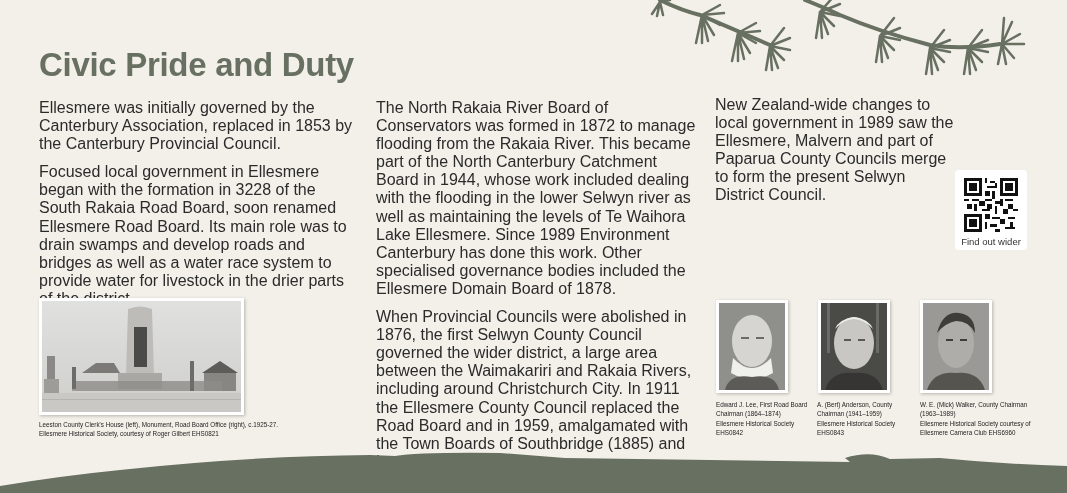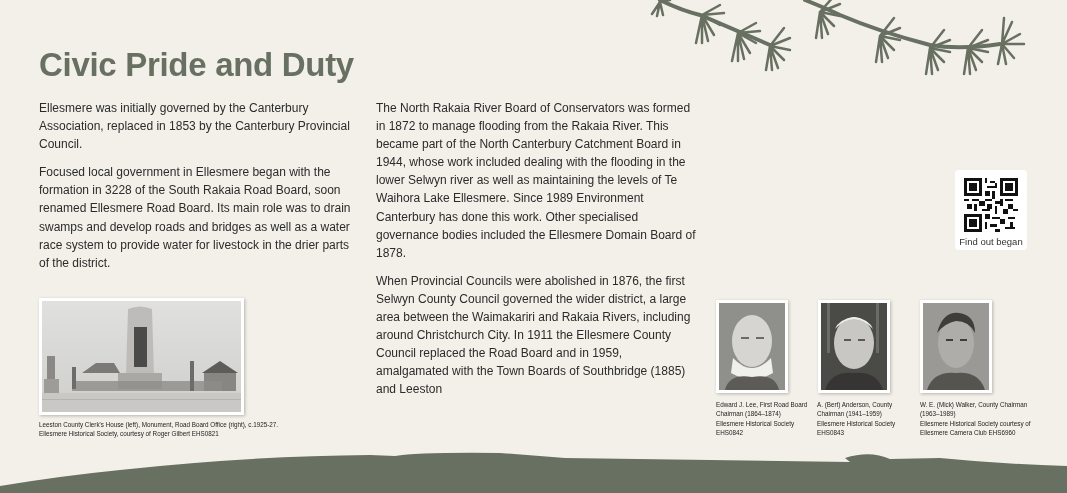--- a/index.html
+++ b/index.html
@@ -11,21 +11,21 @@
       position: relative;
     }
     .fern { position: absolute; left: 640px; top: 0; width: 427px; height: 80px; }
     .title {
       position: absolute; left: 39px; top: 46px;
       font-size: 33px; font-weight: bold; color: #687062;
       letter-spacing: -0.3px;
       text-align: center;
     }
     .col {
-      position: absolute; font-size: 12px; line-height: 18.1px; color: #2b2b2b;
+      position: absolute; font-size: 16px; line-height: 18.1px; color: #2b2b2b;
     }
     .col p { margin-bottom: 10px; }
     .col1 { left: 39px; top: 99px; width: 320px; }
     .col2 { left: 376px; top: 99px; width: 320px; }
     .col3 { left: 715px; top: 99px; width: 330px; }
     .col3 .p2 { width: 240px; margin-top: -3px; }
 
     .qr-card {
       position: absolute; left: 955px; top: 170px; width: 72px; height: 80px;
       background: #ffffff; border-radius: 4px;
@@ -101,20 +101,21 @@
   <p>Ellesmere was initially governed by the Canterbury Association, replaced in 1853 by the Canterbury Provincial Council.</p>
   <p>Focused local government in Ellesmere began with the formation in 3228 of the South Rakaia Road Board, soon renamed Ellesmere Road Board. Its main role was to drain swamps and develop roads and bridges as well as a water race system to provide water for livestock in the drier parts of the district.</p>
 </div>
 
 <div class="col col2">
   <p>The North Rakaia River Board of Conservators was formed in 1872 to manage flooding from the Rakaia River. This became part of the North Canterbury Catchment Board in 1944, whose work included dealing with the flooding in the lower Selwyn river as well as maintaining the levels of Te Waihora Lake Ellesmere. Since 1989 Environment Canterbury has done this work. Other specialised governance bodies included the Ellesmere Domain Board of 1878.</p>
   <p>When Provincial Councils were abolished in 1876, the first Selwyn County Council governed the wider district, a large area between the Waimakariri and Rakaia Rivers, including around Christchurch City. In 1911 the Ellesmere County Council replaced the Road Board and in 1959, amalgamated with the Town Boards of Southbridge (1885) and Leeston</p>
 </div>
 
 <div class="col col3">
+  <p class="p2">New Zealand-wide changes to local government in 1989 saw the Ellesmere, Malvern and part of Paparua County Councils merge to form the present Selwyn District Council.</p>
 </div>
 
 <div class="qr-card">
   <svg class="qr" viewBox="0 0 21 21" shape-rendering="crispEdges">
     <rect width="21" height="21" fill="#fff"></rect>
     <g fill="#111">
       <rect x="0" y="0" width="7" height="7"></rect>
         <rect x="1" y="1" width="5" height="5" fill="#fff"></rect>
         <rect x="2" y="2" width="3" height="3"></rect>
       <rect x="14" y="0" width="7" height="7"></rect>
@@ -148,21 +149,21 @@
         <rect x="11" y="15" width="3" height="1"></rect>
         <rect x="14" y="16" width="2" height="2"></rect>
       <rect x="17" y="15" width="3" height="1"></rect>
         <rect x="8" y="17" width="1" height="3"></rect>
         <rect x="10" y="18" width="3" height="1"></rect>
       <rect x="16" y="19" width="4" height="1"></rect>
         <rect x="18" y="17" width="1" height="2"></rect>
         <rect x="12" y="20" width="2" height="1"></rect>
     </g>
   </svg>
-  <span class="qr-label">Find out began</span>
+  <span class="qr-label">Find out wider</span>
 </div>
 
 <div class="photo monument-photo">
   <svg width="199" height="111" viewBox="0 0 199 111">
     <defs>
       <linearGradient id="sky" x1="0" y1="0" x2="0" y2="1">
         <stop offset="0" stop-color="#e0e0de"></stop>
           <stop offset="1" stop-color="#cfcfcc"></stop>
       </linearGradient>
     </defs>

